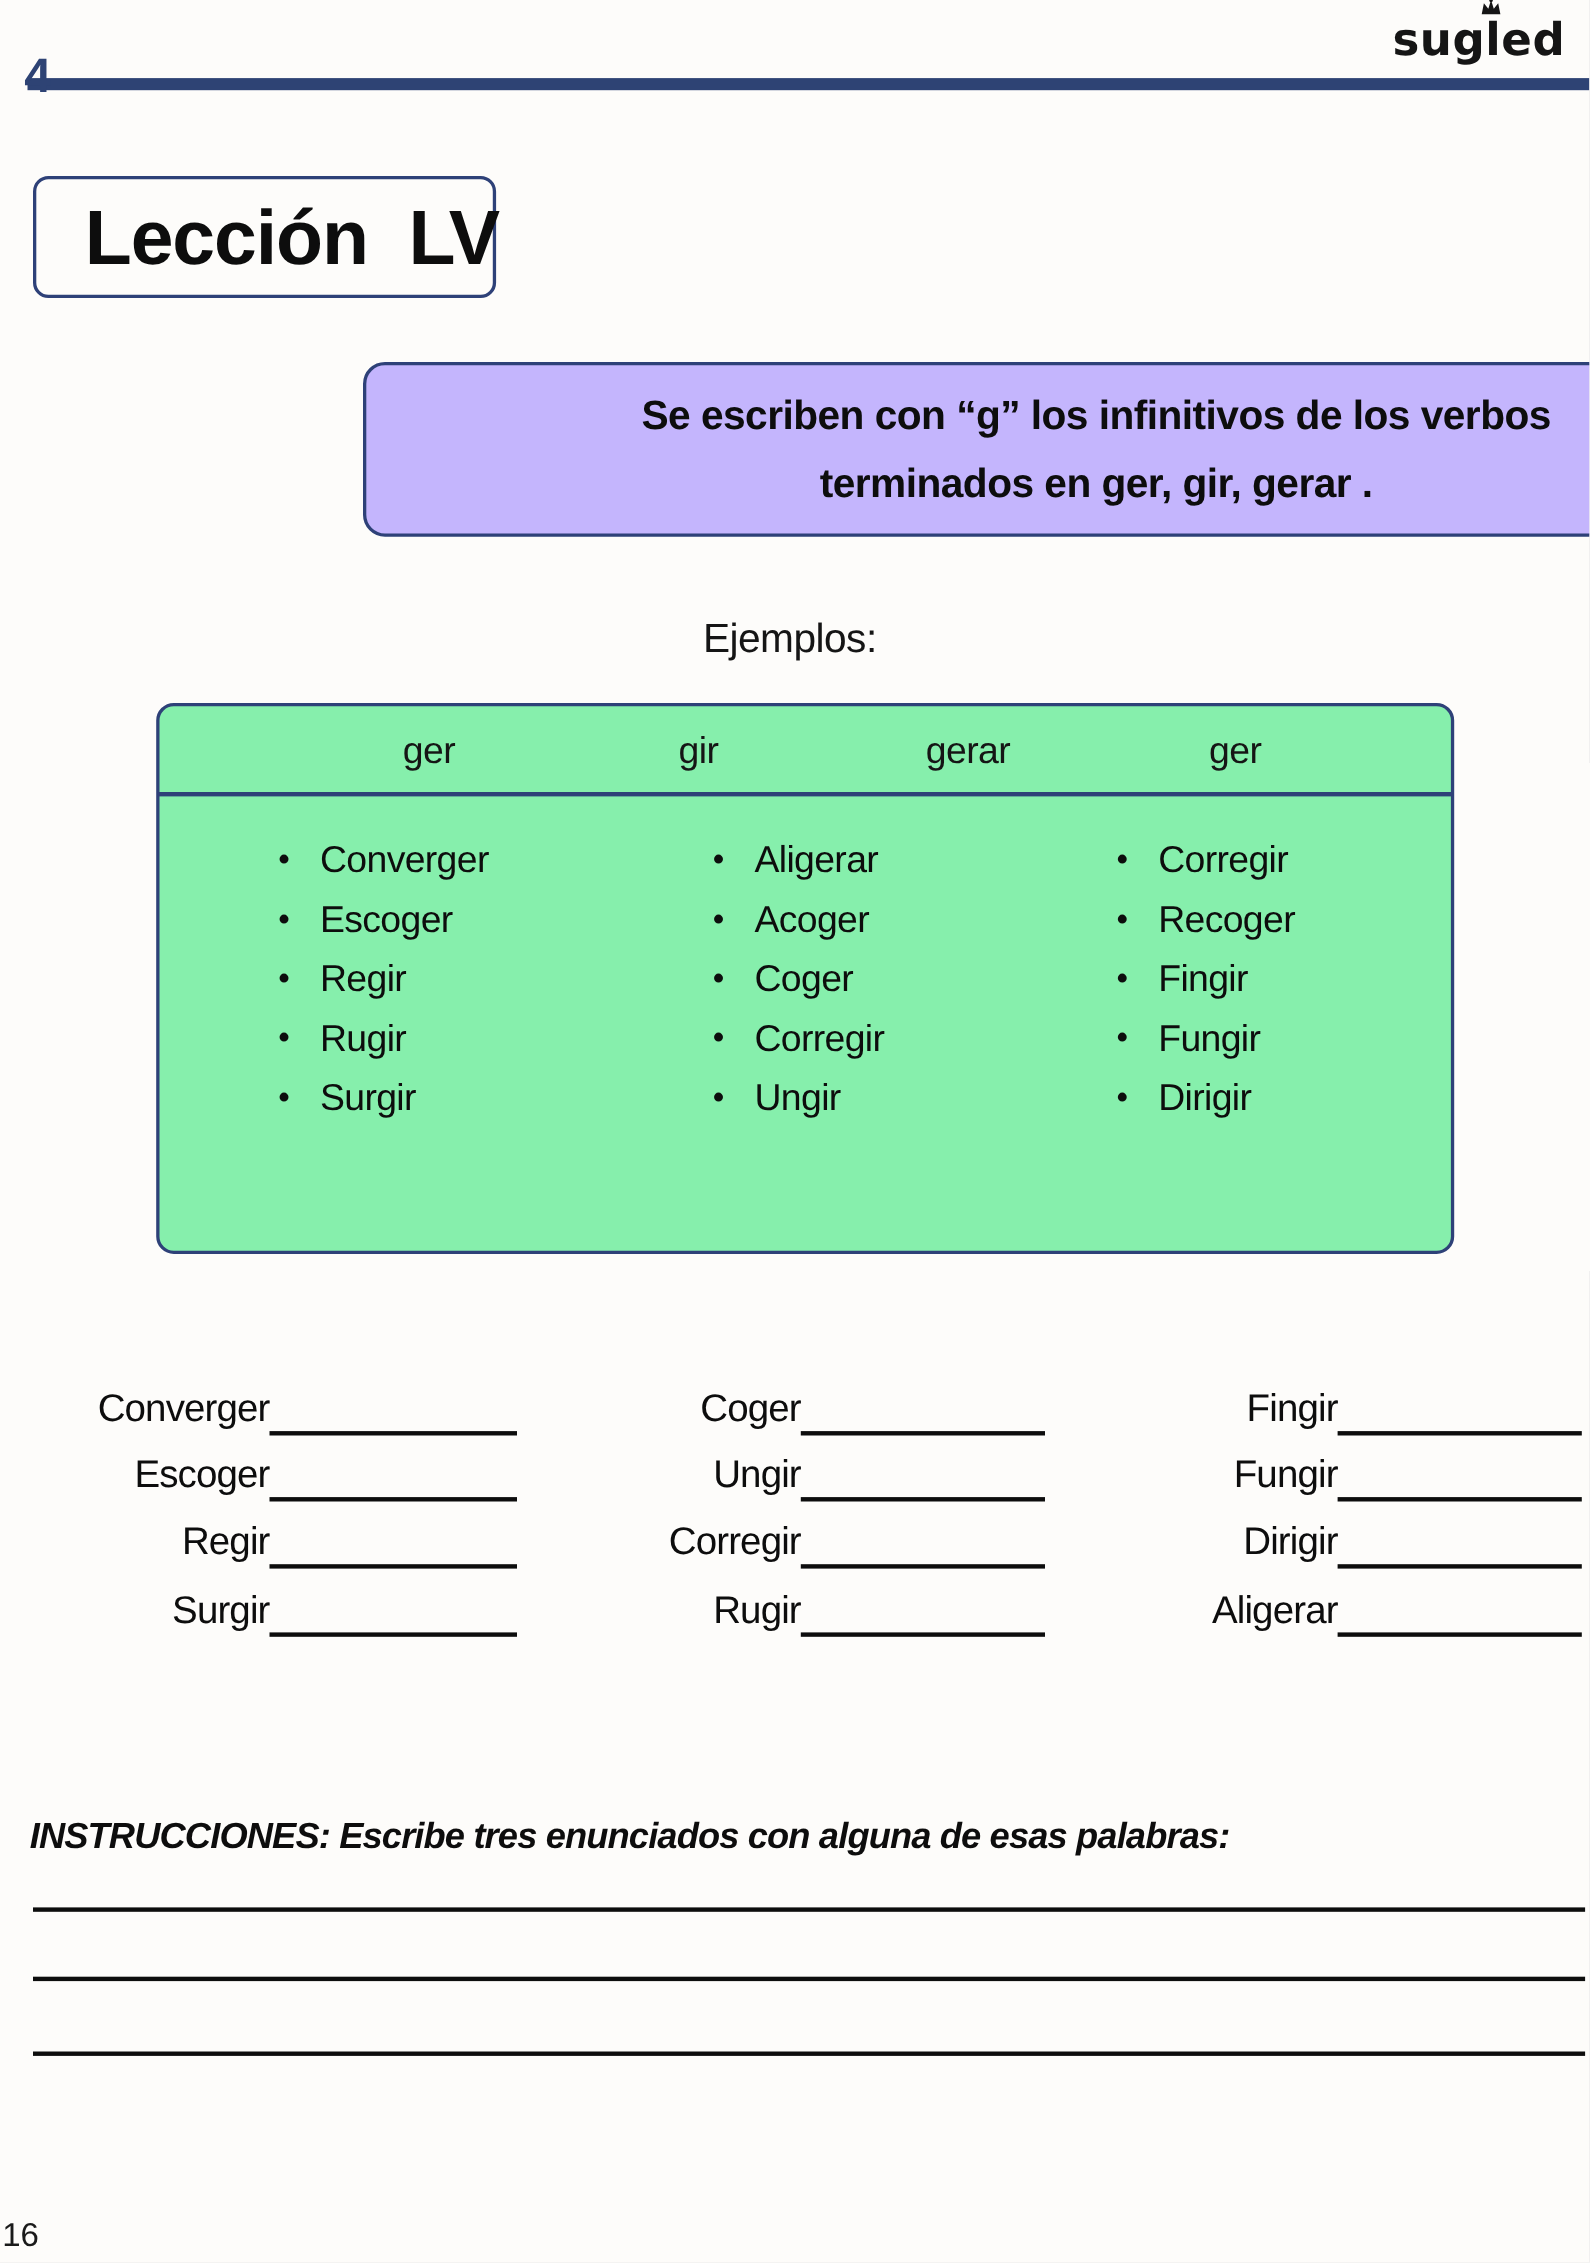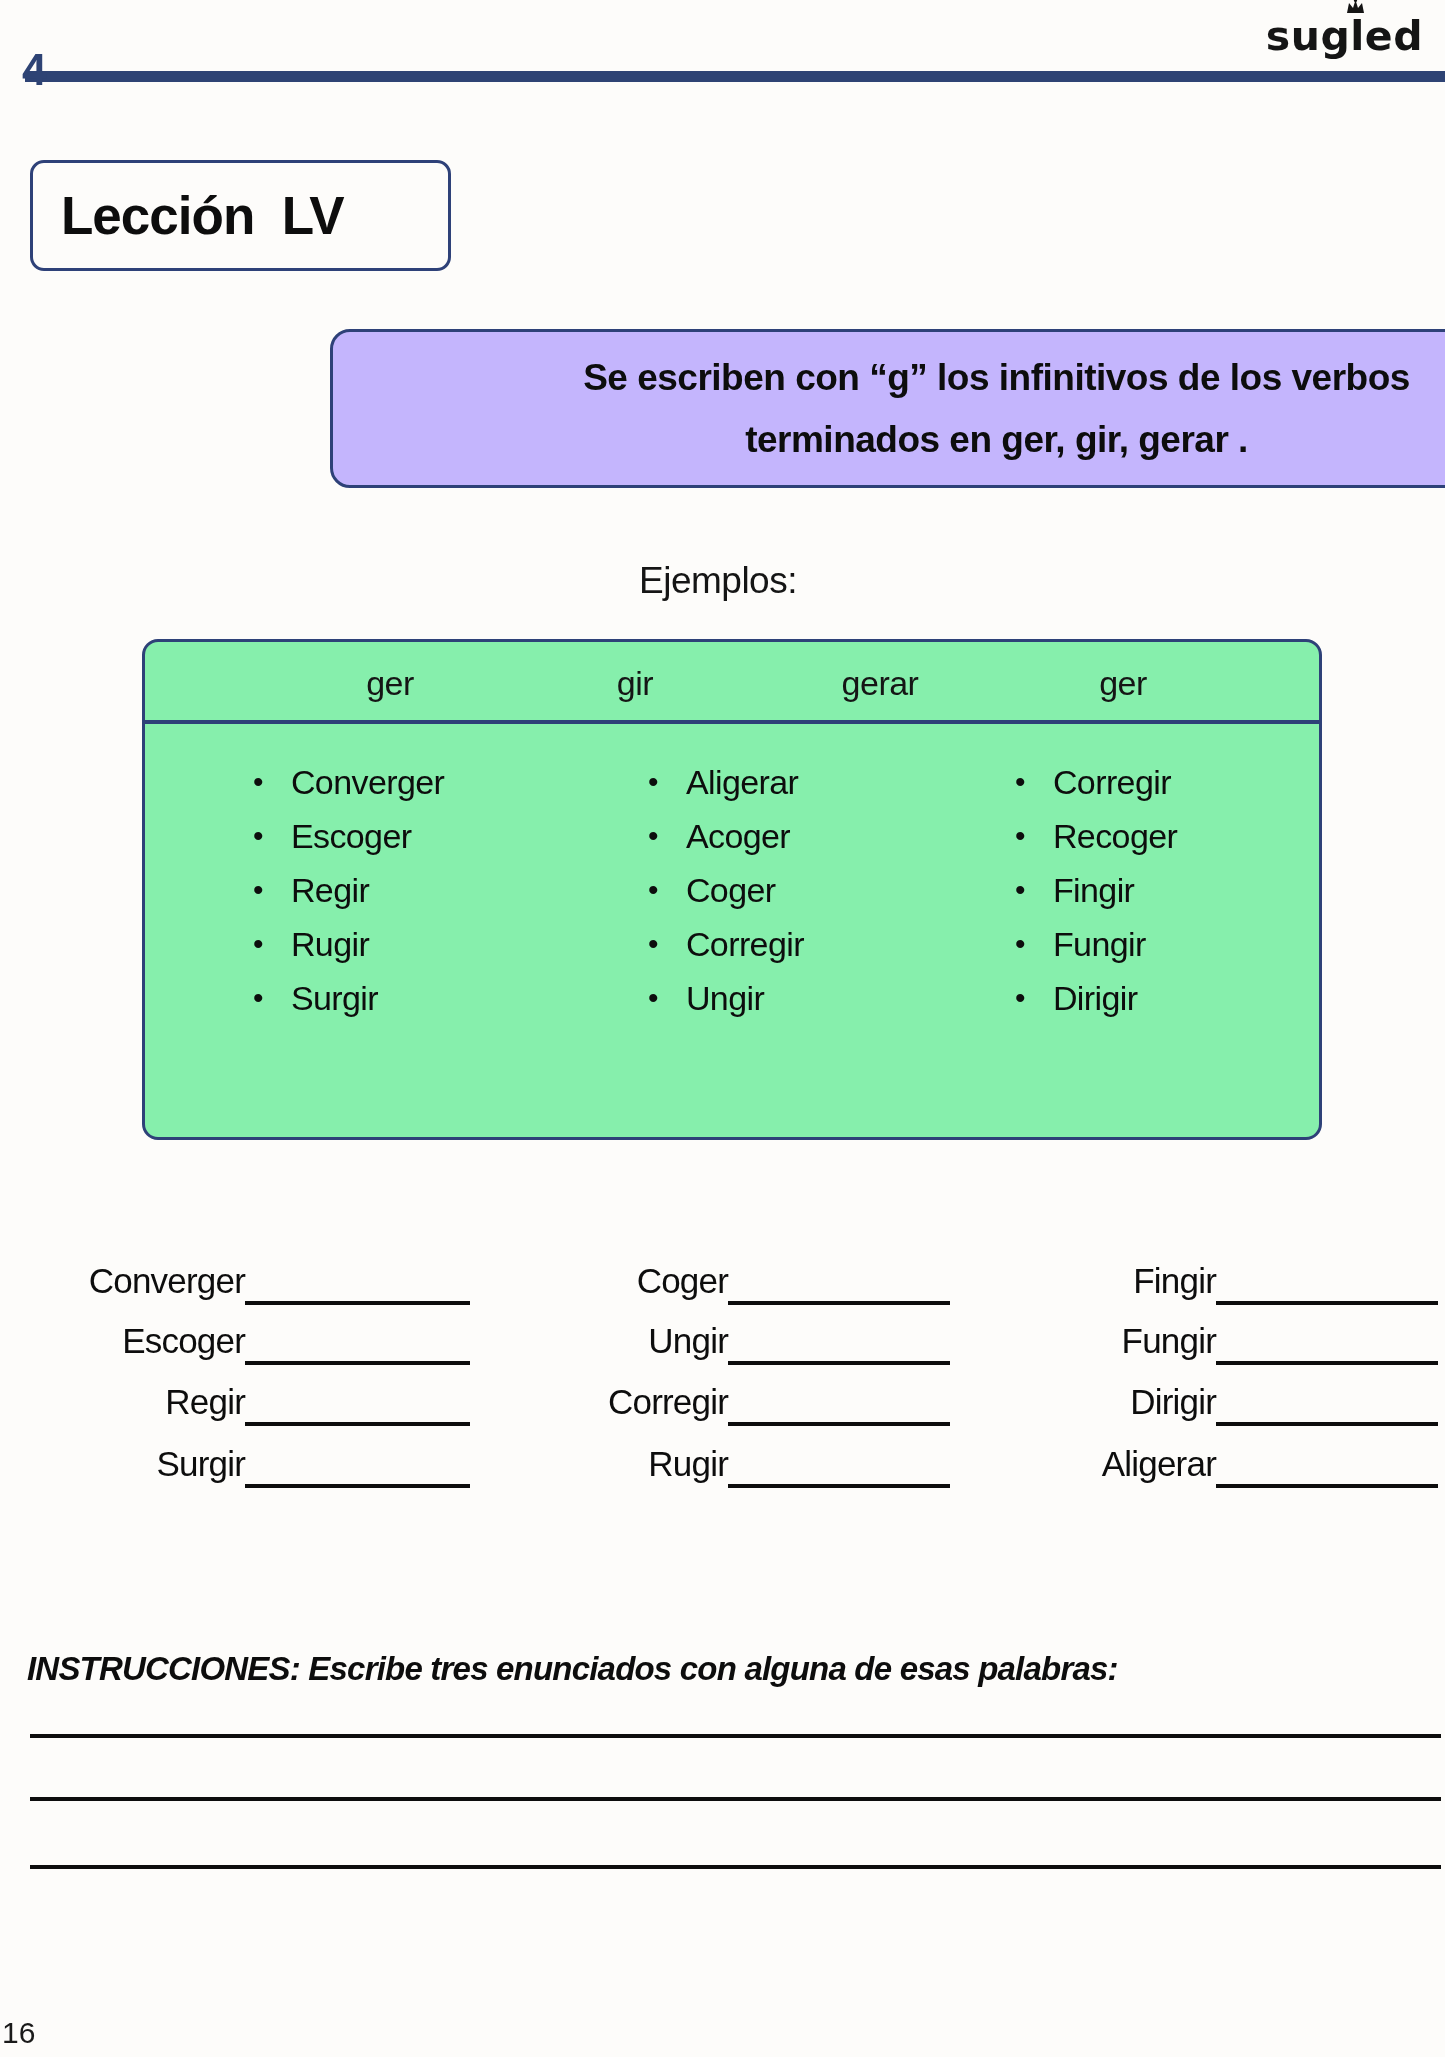--- a/index.html
+++ b/index.html
@@ -32,21 +32,21 @@
   }
   .logo-l{position:relative;display:inline-block;}
   .logo-crown{position:absolute;left:-5px;top:-13px;}
   
   .lesson-box{
     position:absolute;left:30px;top:160px;width:415px;height:105px;
     border:3.5px solid #2e4178;border-radius:14px;background:#fdfcfa;
     display:flex;align-items:center;
   }
   .lesson-label{
-    padding-left:28px;font-size:53px;font-weight:700;letter-spacing:-1px;color:#0d0d0d;
+    padding-left:44px;font-size:70px;font-weight:700;letter-spacing:-1px;color:#0d0d0d;
     white-space:pre;
   }
   
   .rule-box{
     position:absolute;left:330px;top:329px;width:1333px;height:159px;
     border:3.5px solid #2e4178;border-radius:20px;background:#c4b5fd;
     box-sizing:border-box;
     display:flex;flex-direction:column;justify-content:center;
     text-align:center;
   }

